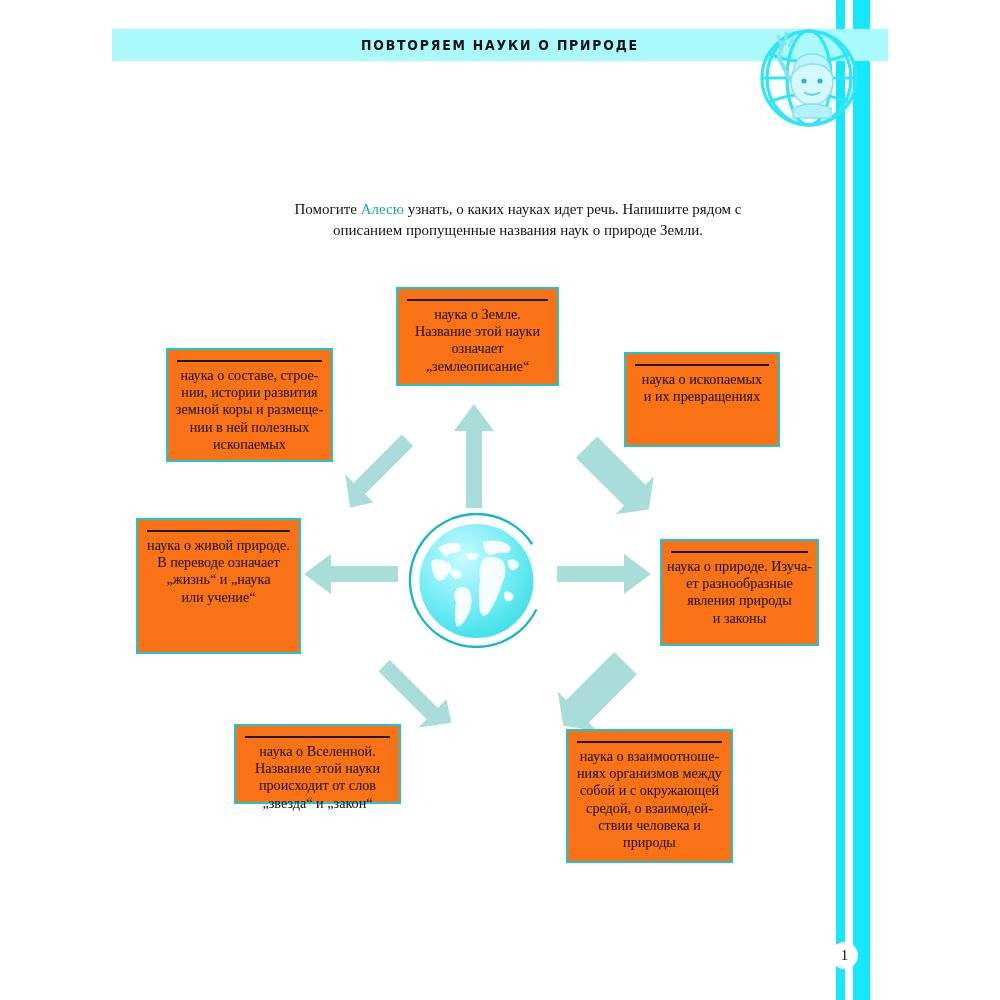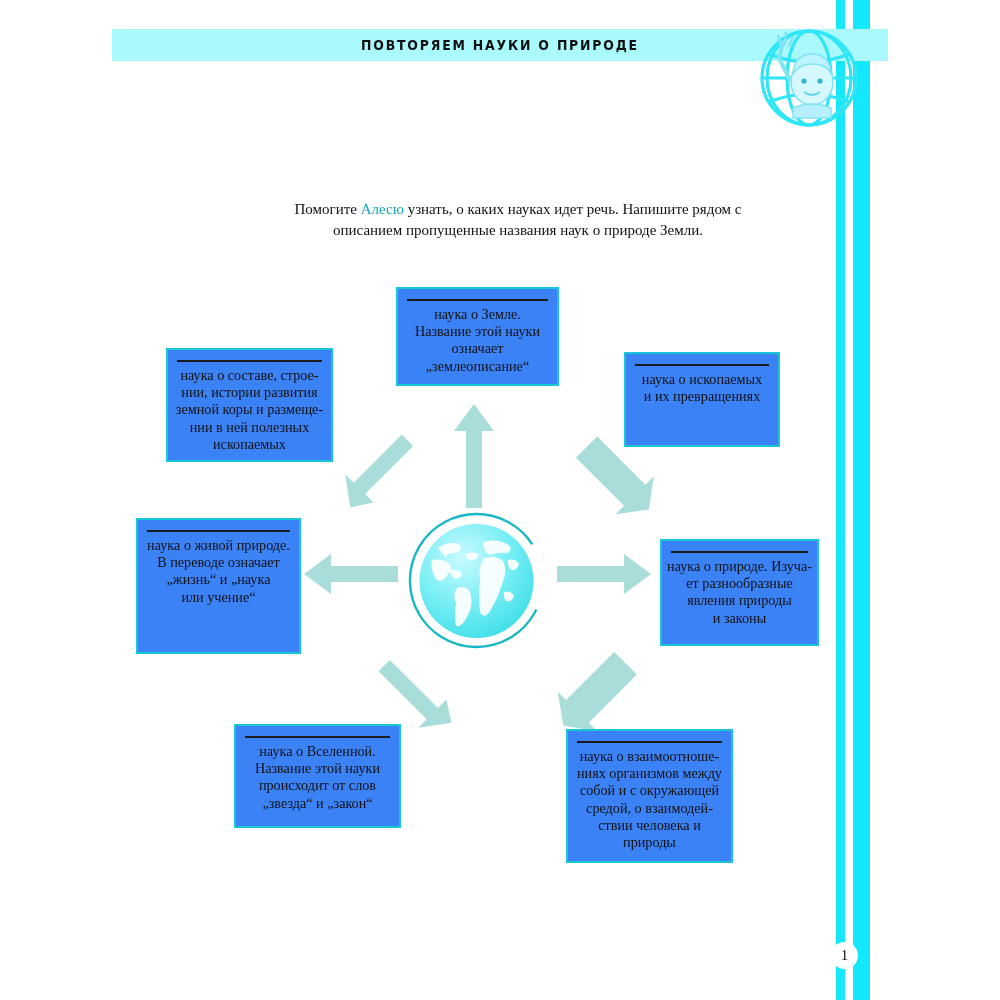--- a/index.html
+++ b/index.html
@@ -75,21 +75,21 @@
     line-height: 21px;
     margin-left: 8px;
   }
   .instruction .name { color: #19a8b8; }
 
   
   .box {
     position: absolute;
     box-sizing: border-box;
     border: 2px solid #19c6d6;
-    background: #3b82f6;
+    background: #f97316;
     padding: 0;
     z-index: 6;
   }
   .answer-line {
     height: 0;
     border-top: 2px solid #1a1a1a;
     margin: 10px 9px 5px 9px;
   }
   .box-text {
     text-align: center;
@@ -98,21 +98,21 @@
     color: #111111;
     padding: 0 4px 6px 4px;
     white-space: pre-line;
   }
 
   #box-geography { left: 396px; top: 287px; width: 163px; height: 99px; }
   #box-geology   { left: 166px; top: 348px; width: 167px; height: 114px; }
   #box-chemistry { left: 624px; top: 352px; width: 156px; height: 95px; }
   #box-biology   { left: 136px; top: 518px; width: 165px; height: 136px; }
   #box-physics   { left: 660px; top: 524px; width: 159px; height: 107px; margin-top: 15px; }
-  #box-astronomy { left: 234px; top: 724px; width: 167px; height: 104px; }
+  #box-astronomy { left: 234px; top: 724px; width: 167px; height: 80px; }
   #box-ecology   { left: 566px; top: 729px; width: 167px; height: 134px; }
 
   
   .globe-wrap {
     position: absolute;
     left: 404px;
     top: 508px;
     width: 145px;
     height: 145px;
     z-index: 5;

